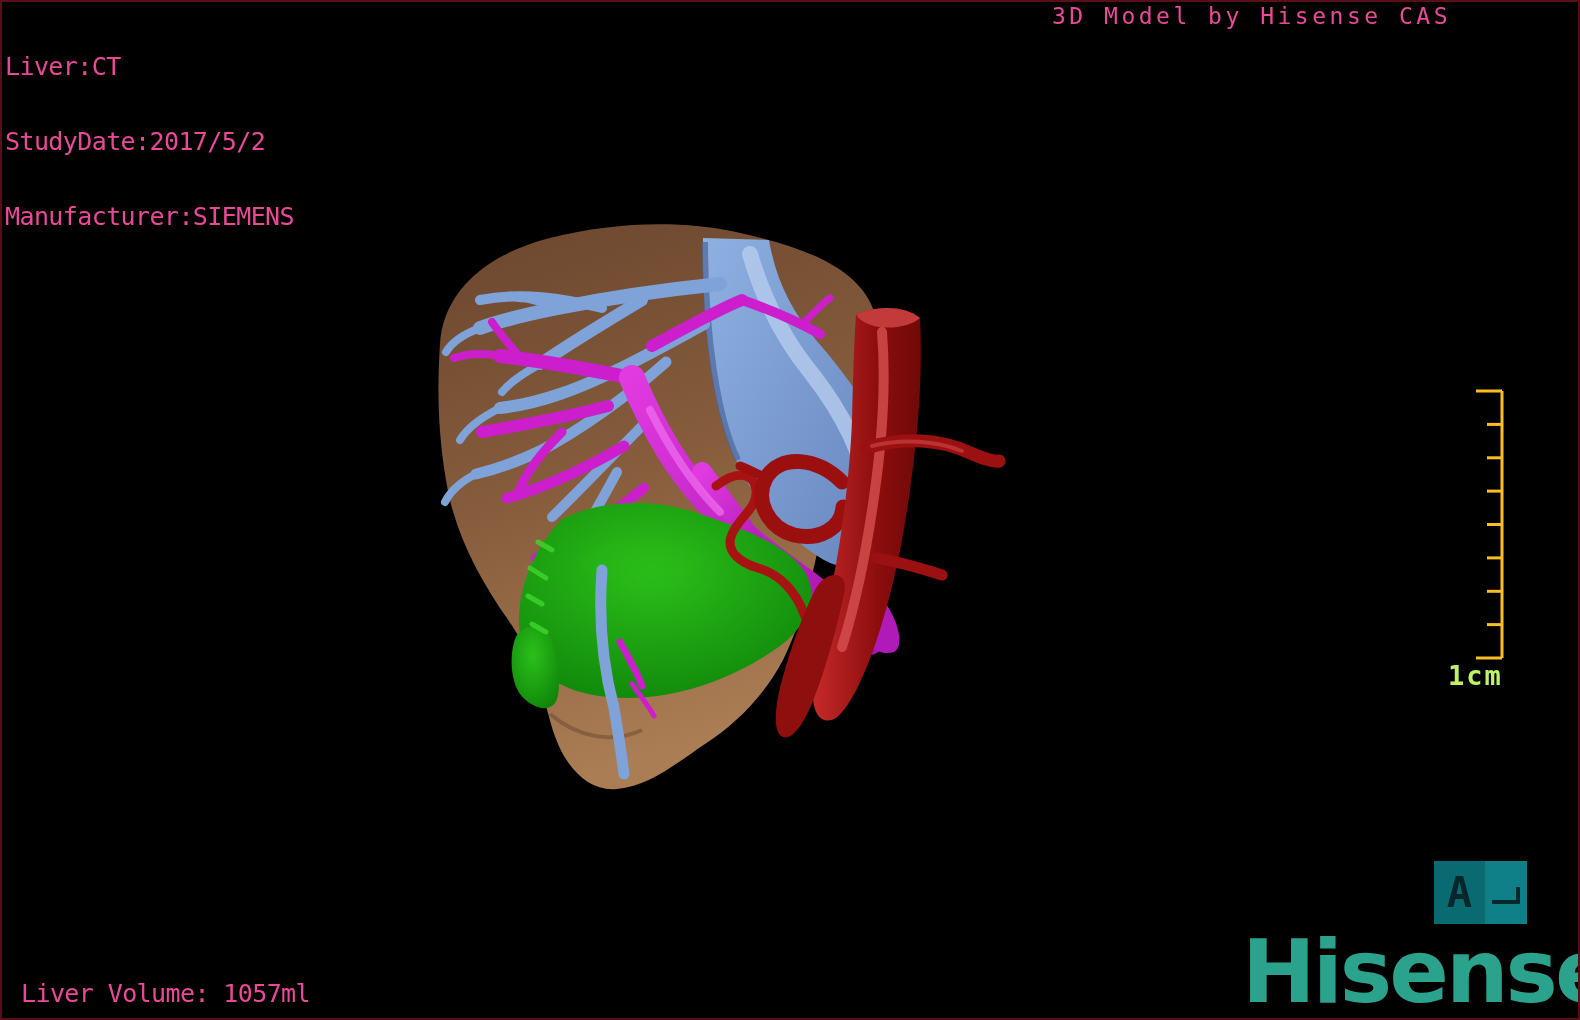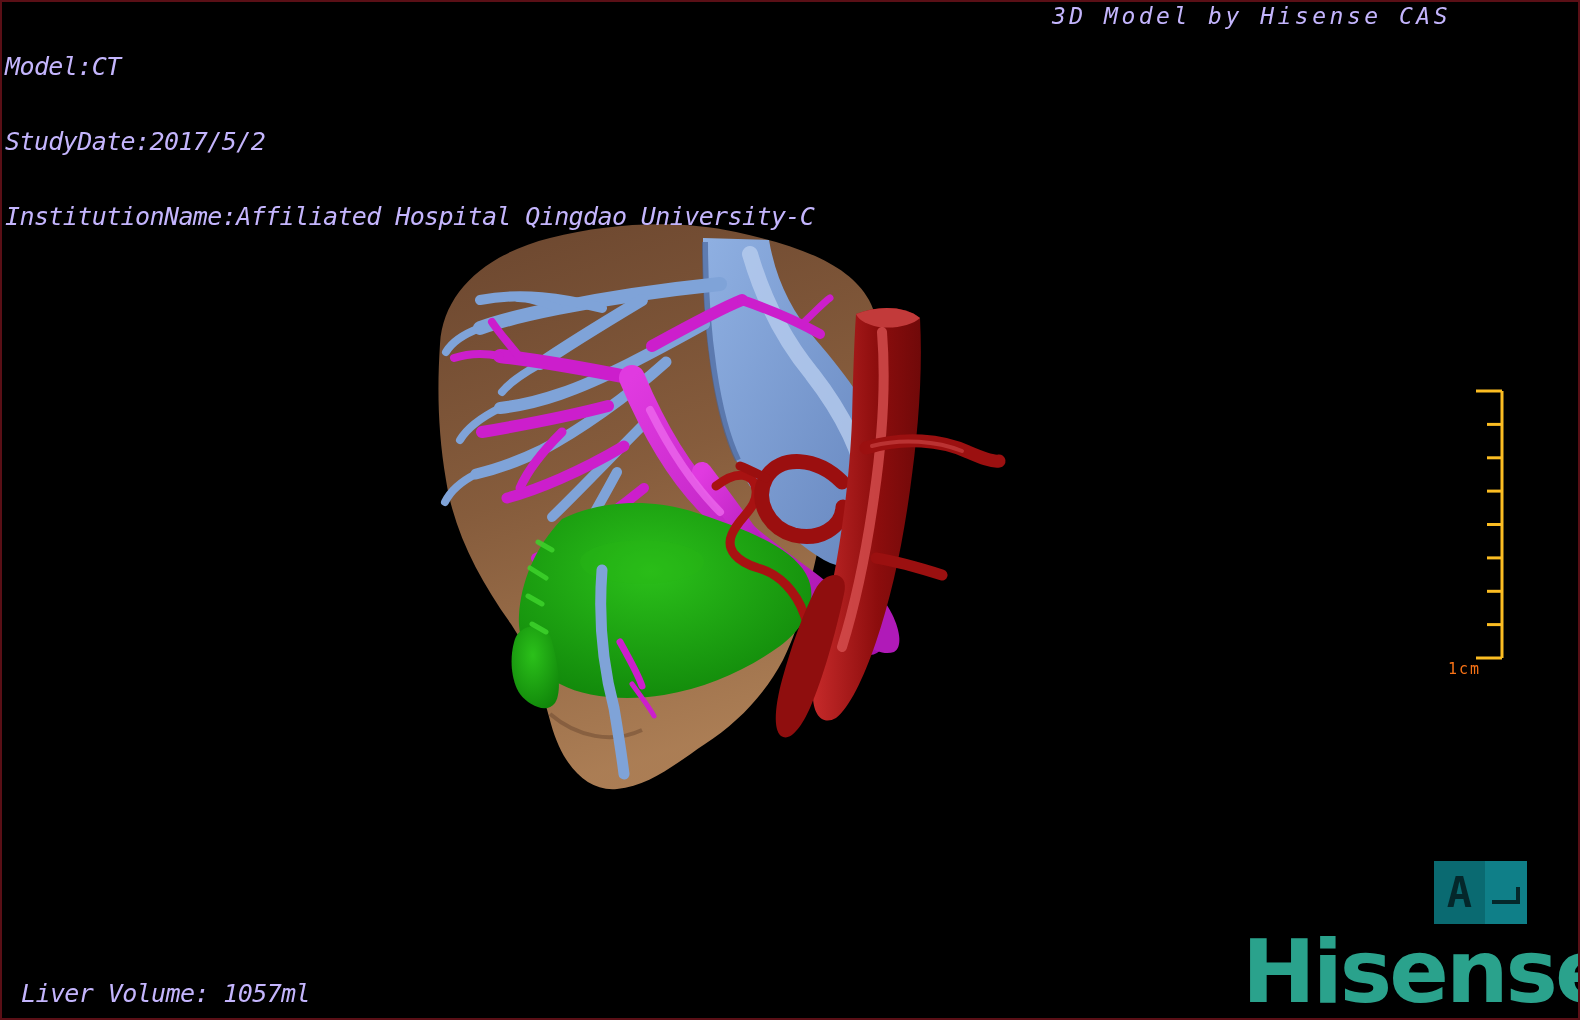--- a/index.html
+++ b/index.html
@@ -2,26 +2,26 @@
 <html><head>
 <meta charset="utf-8">
 <style>
   html,body { margin:0; padding:0; background:#000; }
   .screen {
     position:relative; width:1580px; height:1020px; background:#000;
     box-sizing:border-box; border:2px solid #5a0f16; overflow:hidden;
     font-family:"DejaVu Sans Mono","Liberation Mono",monospace;
   }
   .model-svg { position:absolute; left:0; top:0; width:1580px; height:1020px; }
-  .overlay-text { position:absolute; color:#c4b5fd; white-space:pre;font-style:italic; }
+  .overlay-text { position:absolute; color:#ec4899; white-space:pre; }
   .patient-info { left:3px; top:2px; font-size:25px; line-height:25px; letter-spacing:-0.6px; }
   .watermark { top:2px; right:127px; font-size:23px; line-height:25px; letter-spacing:3.5px; }
   .liver-volume { left:19px; top:977px; font-size:25px; letter-spacing:-0.6px; }
   .scalebar { position:absolute; left:1445px; top:384px; width:70px; height:280px; }
-  .scalebar-label { position:absolute; left:1446px; top:658px; color:#f97316; font-size:15px; letter-spacing:2px; font-weight:normal; }
+  .scalebar-label { position:absolute; left:1446px; top:658px; color:#bef264; font-size:27px; letter-spacing:2px; font-weight:bold; }
   .cube { position:absolute; left:1432px; top:859px; width:93px; height:63px; display:flex; }
   .cube-face-left { width:51px; height:63px; background:#0a6a71; display:flex; align-items:center; justify-content:center; }
   .cube-face-right { width:42px; height:63px; background:#0f7f88; position:relative; }
   .cube-letter { color:#04272b; font-size:42px; font-weight:600; line-height:1; font-family:"DejaVu Sans Mono",monospace; }
   .corner-mark { position:absolute; left:7px; top:26px; width:24px; height:13px;
     border-right:4px solid #05282b; border-bottom:4px solid #05282b; }
   .brand-logo { position:absolute; left:1240px; top:926px; color:#2aa28c; font-size:88px; line-height:1;
     font-weight:bold; letter-spacing:-3px; font-family:"DejaVu Sans","Liberation Sans",sans-serif; }
 </style>
 </head>
@@ -129,23 +129,23 @@
       <path fill="#c23a3a" d="M 854,312 C 876,303 904,304 918,316 C 910,324 888,328 872,324 C 862,321 856,317 854,312 Z"></path>
       <path fill="none" stroke="#d75050" stroke-width="10" stroke-linecap="round" opacity="0.8" d="M 880,330 C 884,380 880,440 872,495 C 864,552 854,600 840,645"></path>
       <path fill="#8f0e0e" d="M 842,592 C 833,634 821,676 808,706 C 799,726 788,740 779,734 C 771,727 773,704 780,678 C 789,645 801,612 813,588 C 824,567 848,568 842,592 Z"></path>
       <path fill="none" stroke="#9b1010" stroke-width="13" stroke-linecap="round" d="M 864,446 C 902,434 940,438 966,450 C 980,456 990,460 997,459"></path>
       <path fill="none" stroke="#cf4a4a" stroke-width="4" stroke-linecap="round" opacity="0.6" d="M 870,444 C 900,436 935,439 960,449"></path>
       <path fill="none" stroke="#9b1010" stroke-width="11" stroke-linecap="round" d="M 874,556 C 898,560 918,566 940,573"></path>
     </g>
   </svg>
 
   <div class="overlay-text patient-info">
-    <div>Model:CT</div>
+    <div>Liver:CT</div>
     <div>StudyDate:2017/5/2</div>
-    <div>InstitutionName:Affiliated Hospital Qingdao University-C</div>
+    <div>Manufacturer:SIEMENS</div>
   </div>
 
   <div class="overlay-text watermark">3D Model by Hisense CAS</div>
 
   <div class="overlay-text liver-volume">Liver Volume: 1057ml</div>
 
   <svg class="scalebar" viewBox="0 0 70 280">
     <g stroke="#fcbd22" stroke-width="3">
       <line x1="55" y1="5" x2="55" y2="272"></line>
       <line x1="29" y1="5" x2="55" y2="5"></line>

